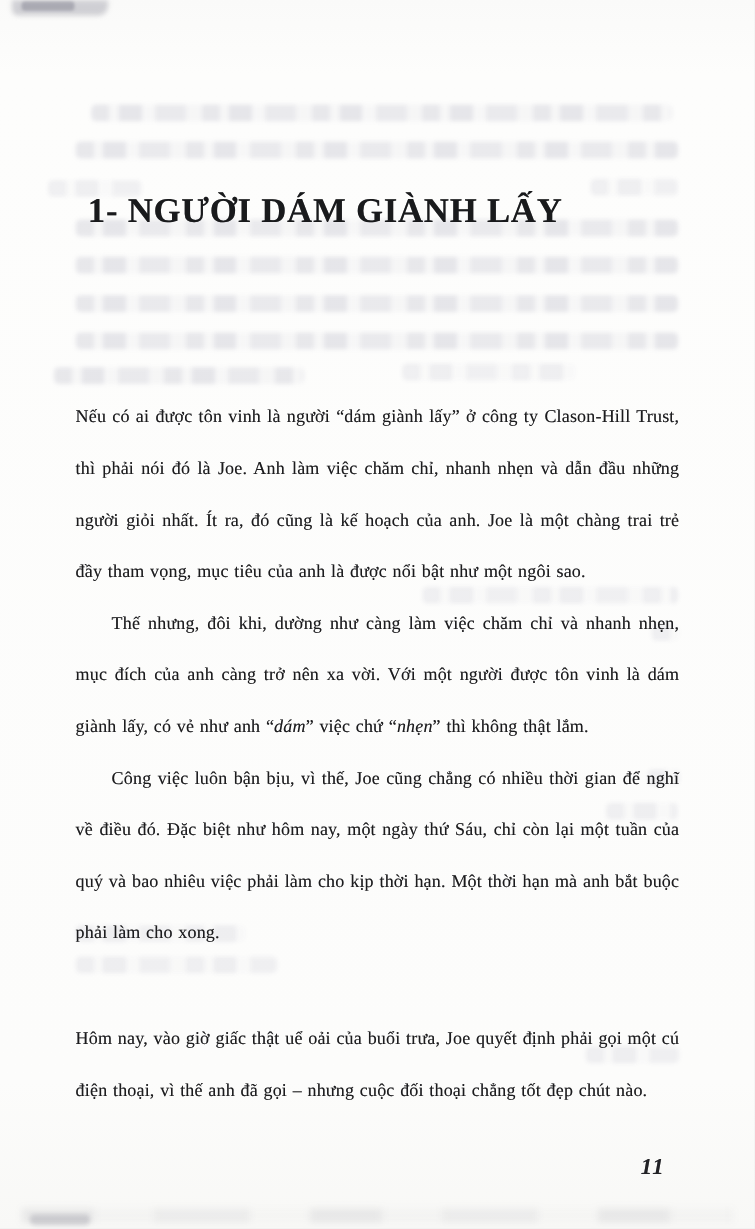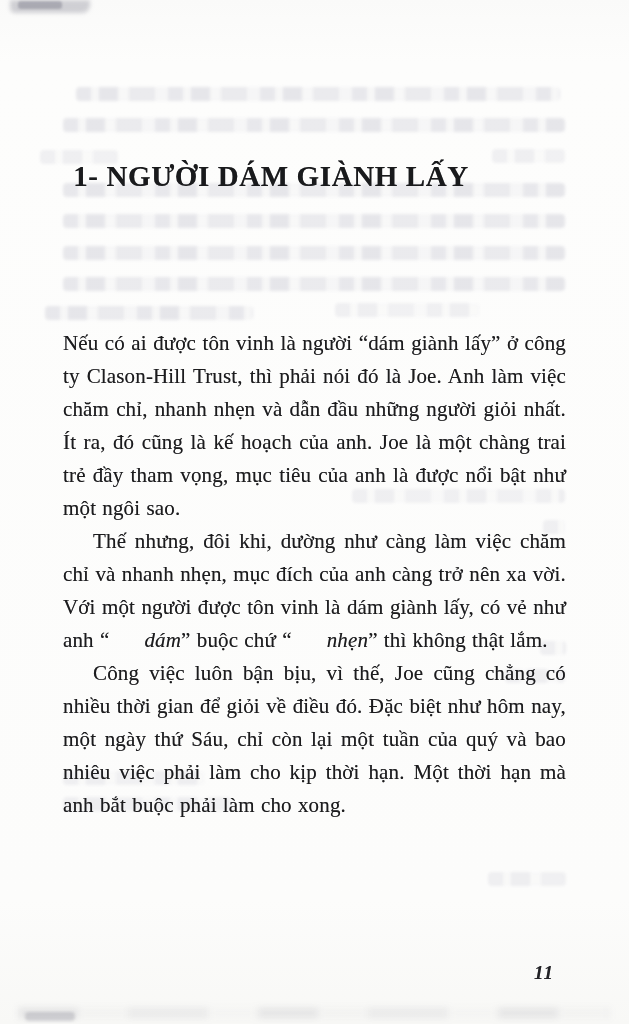--- a/index.html
+++ b/index.html
@@ -29,32 +29,32 @@
     text-shadow: 0 0 0.5px rgba(20,20,25,0.55);
     white-space: nowrap;
   }
 
   
   .body-text {
     position: absolute;
     top: 327px;
     left: 63px;
     width: 503px;
-    font-size: 21px;
-    line-height: 33px;
+    font-size: 15px;
+    line-height: 43px;
     text-align: justify;
     text-align-last: left;
     letter-spacing: 0.15px;
     word-spacing: 0.8px;
     text-shadow: 0 0 0.4px rgba(20,20,25,0.5);
   }
   .body-text p { margin: 0; }
   .body-text p.indent { text-indent: 30px; }
   .body-text p.section-break { margin-top: 45px; }
-  .it { font-style: italic; margin-left: 35px; }
+  .it { font-style: italic; }
 
   
   .page-number {
     position: absolute;
     top: 962px;
     left: 534px;
     font-size: 19px;
     font-style: italic;
     font-weight: 700;
     letter-spacing: 1px;
@@ -152,19 +152,20 @@
   <div class="bleed-line faint" style="left:63px;  top:797px; width:168px;"></div>
   <div class="bleed-line faint" style="left:488px; top:872px; width:78px;"></div>
 
   <div class="bottom-band"></div>
   <div class="bottom-blob"></div>
 
   <h1 class="title">1- NGƯỜI DÁM GIÀNH LẤY</h1>
 
   <div class="body-text">
       <p class=""><span>Nếu có ai được tôn vinh là người “dám giành lấy” ở công ty Clason-Hill Trust, thì phải nói đó là Joe. Anh làm việc chăm chỉ, nhanh nhẹn và dẫn đầu những người giỏi nhất. Ít ra, đó cũng là kế hoạch của anh. Joe là một chàng trai trẻ đầy tham vọng, mục tiêu của anh là được nổi bật như một ngôi sao.</span></p>
-      <p class="indent "><span>Thế nhưng, đôi khi, dường như càng làm việc chăm chỉ và nhanh nhẹn, mục đích của anh càng trở nên xa vời. Với một người được tôn vinh là dám giành lấy, có vẻ như anh “</span><span class="it">dám</span><span>” buộc chứ “</span><span class="it">nhẹn</span><span>” thì không thật lắm.</span></p>
-      <p class="indent "><span>Công việc luôn bận bịu, vì thế, Joe cũng chẳng có nhiều thời gian để giỏi về điều đó. Đặc biệt như hôm nay, một ngày thứ Sáu, chỉ còn lại một tuần của quý và bao nhiêu việc phải làm cho kịp thời hạn. Một thời hạn mà anh bắt buộc phải làm cho xong.</span></p>
+      <p class="indent "><span>Thế nhưng, đôi khi, dường như càng làm việc chăm chỉ và nhanh nhẹn, mục đích của anh càng trở nên xa vời. Với một người được tôn vinh là dám giành lấy, có vẻ như anh “</span><span class="it">dám</span><span>” việc chứ “</span><span class="it">nhẹn</span><span>” thì không thật lắm.</span></p>
+      <p class="indent "><span>Công việc luôn bận bịu, vì thế, Joe cũng chẳng có nhiều thời gian để nghĩ về điều đó. Đặc biệt như hôm nay, một ngày thứ Sáu, chỉ còn lại một tuần của quý và bao nhiêu việc phải làm cho kịp thời hạn. Một thời hạn mà anh bắt buộc phải làm cho xong.</span></p>
+      <p class="section-break"><span>Hôm nay, vào giờ giấc thật uể oải của buổi trưa, Joe quyết định phải gọi một cú điện thoại, vì thế anh đã gọi – nhưng cuộc đối thoại chẳng tốt đẹp chút nào.</span></p>
     </div>
 
   <div class="page-number">11</div>
 
 </div>
 
 </body></html>

